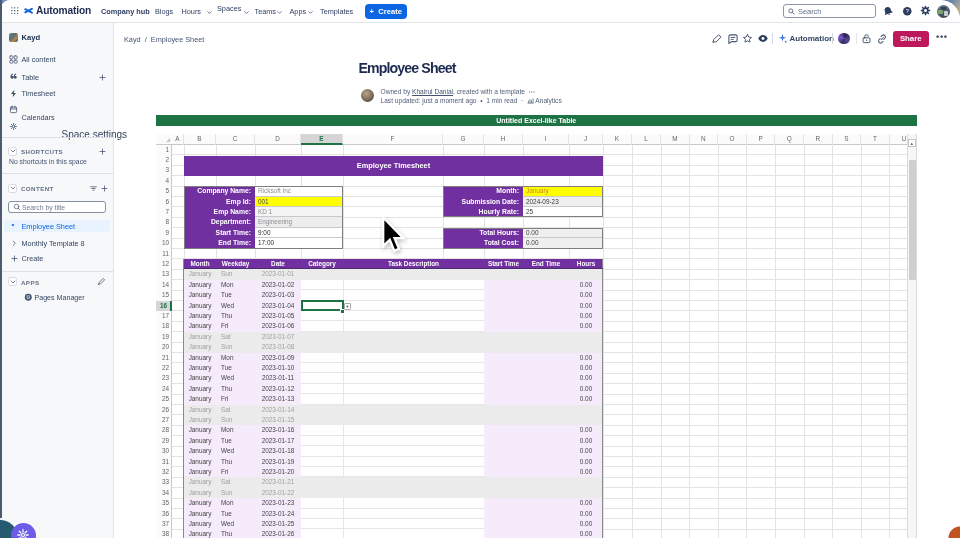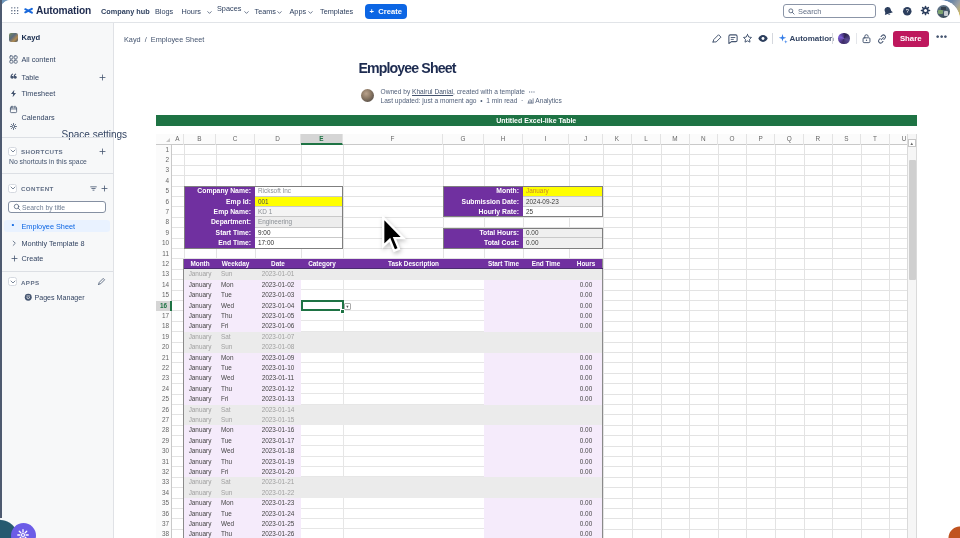--- a/index.html
+++ b/index.html
@@ -288,20 +288,21 @@
       <div style="position:absolute;left:0;top:320.8px;width:16px;height:10.4px;box-sizing:border-box;font-size:6.4px;text-align:right;padding-right:3px;line-height:10.4px;color:#666;">29</div>
       <div style="position:absolute;left:0;top:331.20000000000005px;width:16px;height:10.4px;box-sizing:border-box;font-size:6.4px;text-align:right;padding-right:3px;line-height:10.4px;color:#666;">30</div>
       <div style="position:absolute;left:0;top:341.6px;width:16px;height:10.4px;box-sizing:border-box;font-size:6.4px;text-align:right;padding-right:3px;line-height:10.4px;color:#666;">31</div>
       <div style="position:absolute;left:0;top:352.00000000000006px;width:16px;height:10.4px;box-sizing:border-box;font-size:6.4px;text-align:right;padding-right:3px;line-height:10.4px;color:#666;">32</div>
       <div style="position:absolute;left:0;top:362.40000000000003px;width:16px;height:10.4px;box-sizing:border-box;font-size:6.4px;text-align:right;padding-right:3px;line-height:10.4px;color:#666;">33</div>
       <div style="position:absolute;left:0;top:372.8px;width:16px;height:10.4px;box-sizing:border-box;font-size:6.4px;text-align:right;padding-right:3px;line-height:10.4px;color:#666;">34</div>
       <div style="position:absolute;left:0;top:383.20000000000005px;width:16px;height:10.4px;box-sizing:border-box;font-size:6.4px;text-align:right;padding-right:3px;line-height:10.4px;color:#666;">35</div>
       <div style="position:absolute;left:0;top:393.6px;width:16px;height:10.4px;box-sizing:border-box;font-size:6.4px;text-align:right;padding-right:3px;line-height:10.4px;color:#666;">36</div>
       <div style="position:absolute;left:0;top:404.00000000000006px;width:16px;height:10.4px;box-sizing:border-box;font-size:6.4px;text-align:right;padding-right:3px;line-height:10.4px;color:#666;">37</div>
       <div style="position:absolute;left:0;top:414.40000000000003px;width:16px;height:10.4px;box-sizing:border-box;font-size:6.4px;text-align:right;padding-right:3px;line-height:10.4px;color:#666;">38</div>
+      <div style="position:absolute;left:28px;top:41.0px;width:419px;height:19.8px;background:#7030A0;color:#fff;font-weight:bold;font-size:7.4px;text-align:center;line-height:19.8px;">Employee Timesheet</div>
       <div style="position:absolute;left:28px;top:71.2px;width:71px;height:10.4px;background:#7030A0;color:#fff;font-weight:bold;font-size:6.8px;text-align:right;padding-right:4px;line-height:10.4px;box-sizing:border-box;">Company Name:</div>
       <div style="position:absolute;left:99px;top:71.2px;width:88px;height:10.4px;background:#fff;color:#8B9096;font-size:6.4px;padding-left:3px;line-height:10.4px;box-sizing:border-box;border-bottom:1px solid #C9C9C9;">Ricksoft Inc</div>
       <div style="position:absolute;left:28px;top:81.6px;width:71px;height:10.4px;background:#7030A0;color:#fff;font-weight:bold;font-size:6.8px;text-align:right;padding-right:4px;line-height:10.4px;box-sizing:border-box;">Emp Id:</div>
       <div style="position:absolute;left:99px;top:81.6px;width:88px;height:10.4px;background:#FFFF00;color:#4a4a4a;font-size:6.4px;padding-left:3px;line-height:10.4px;box-sizing:border-box;border-bottom:1px solid #C9C9C9;">001</div>
       <div style="position:absolute;left:28px;top:92.0px;width:71px;height:10.4px;background:#7030A0;color:#fff;font-weight:bold;font-size:6.8px;text-align:right;padding-right:4px;line-height:10.4px;box-sizing:border-box;">Emp Name:</div>
       <div style="position:absolute;left:99px;top:92.0px;width:88px;height:10.4px;background:#F4F4F4;color:#8B9096;font-size:6.4px;padding-left:3px;line-height:10.4px;box-sizing:border-box;border-bottom:1px solid #C9C9C9;">KD 1</div>
       <div style="position:absolute;left:28px;top:102.4px;width:71px;height:10.4px;background:#7030A0;color:#fff;font-weight:bold;font-size:6.8px;text-align:right;padding-right:4px;line-height:10.4px;box-sizing:border-box;">Department:</div>
       <div style="position:absolute;left:99px;top:102.4px;width:88px;height:10.4px;background:#EDEDED;color:#8B9096;font-size:6.4px;padding-left:3px;line-height:10.4px;box-sizing:border-box;border-bottom:1px solid #C9C9C9;">Engineering</div>
       <div style="position:absolute;left:28px;top:112.80000000000001px;width:71px;height:10.4px;background:#7030A0;color:#fff;font-weight:bold;font-size:6.8px;text-align:right;padding-right:4px;line-height:10.4px;box-sizing:border-box;">Start Time:</div>
       <div style="position:absolute;left:99px;top:112.80000000000001px;width:88px;height:10.4px;background:#fff;color:#2b2b2b;font-size:6.4px;padding-left:3px;line-height:10.4px;box-sizing:border-box;border-bottom:1px solid #C9C9C9;">9:00</div>

